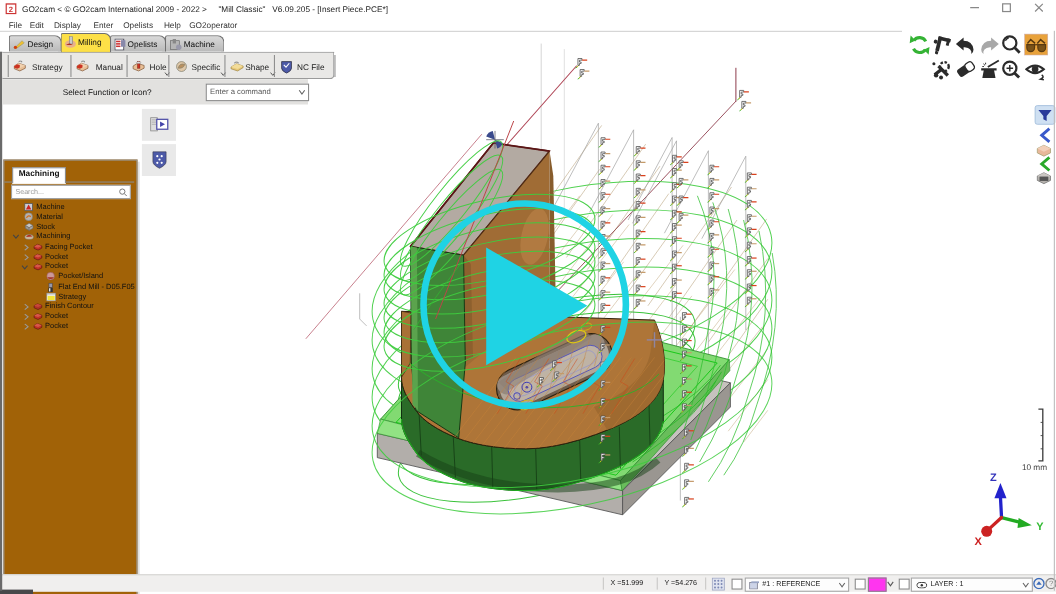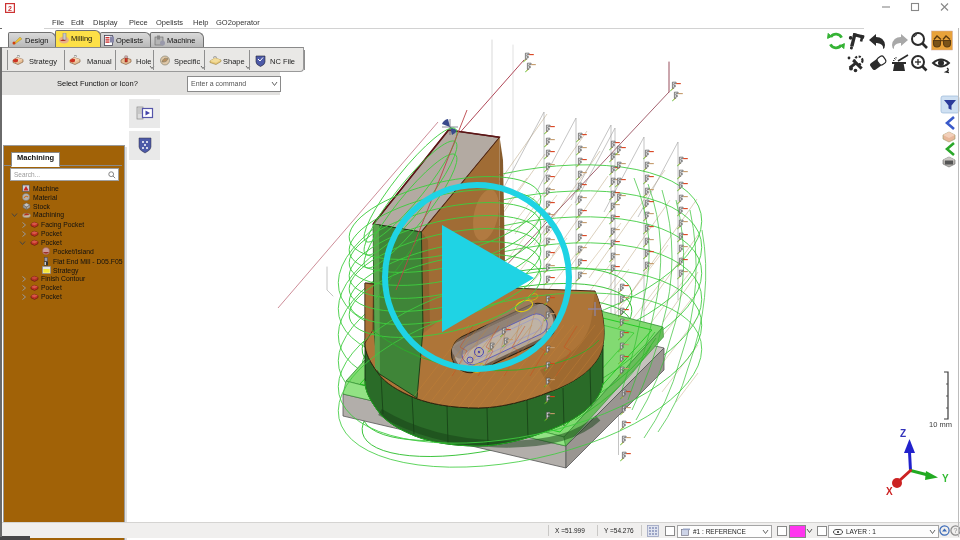--- a/index.html
+++ b/index.html
@@ -1,19 +1,19 @@
 <!DOCTYPE html>
 <html><head>
 <meta charset="utf-8">
 <style>
   html,body{margin:0;padding:0;}
   body{width:960px;height:540px;overflow:hidden;font-family:"Liberation Sans",sans-serif;background:#fff;position:relative;}
   .abs{position:absolute;}
   .titlebar{left:0;top:0;width:960px;height:15px;background:#fff;font-size:7.5px;color:#222;z-index:5;}
-  .menubar{left:0;top:15px;width:820px;height:13px;background:#fff;font-size:7.5px;color:#333;z-index:5;border-bottom:1.5px solid #d2d2d2;margin-left:44px;}
+  .menubar{left:0;top:15px;width:820px;height:13px;background:#fff;font-size:7.5px;color:#333;z-index:5;border-bottom:1.5px solid #d2d2d2;}
   .menubar span{position:absolute;top:3px;}
   .tabrow{left:0;top:29px;width:210px;height:18px;background:#fff;z-index:5;}
   .tab{position:absolute;top:3px;height:14px;background:linear-gradient(#d9d9d9,#b9b9b9);border:1px solid #707070;border-bottom:none;border-radius:2px 6px 0 0;font-size:7.5px;font-weight:normal;color:#111;}
   .tab.active{background:#fde047;top:1px;height:17px;z-index:3;}
   .tab .ticon{position:absolute;left:3px;top:2px;}
   .tab .tlabel{position:absolute;top:3px;}
   .toolrow{left:2px;top:47px;width:301px;height:23px;background:#e9e8e6;border-top:1px solid #8a8a8a;border-bottom:1px solid #9a9a9a;border-right:1px solid #9a9a9a;border-radius:0 0 4px 0;z-index:5;font-size:7.5px;color:#222;}
   .tsep{position:absolute;top:2px;height:20px;width:1px;background:#8f8f8f;}
   .promptrow{left:2px;top:72px;width:278px;height:23px;background:#e2e1df;z-index:5;}
   .prompt-label{position:absolute;left:55px;top:7px;font-size:7.5px;color:#111;}
@@ -31,32 +31,33 @@
   .leftedge{left:0;top:28px;width:2px;height:509px;background:#6a6a6a;}
 </style>
 </head>
 <body>
 
 <div class="abs titlebar">
   <svg class="abs" style="left:5px;top:3px" width="10" height="10">
       <rect x="0.5" y="0.5" width="9" height="9" fill="#fff" stroke="#c33" stroke-width="1.4"></rect>
       <text x="5" y="7.6" font-size="7" fill="#c33" text-anchor="middle" font-weight="bold">2</text>
     </svg>
+  <span class="abs" style="left:20px;top:3.5px">GO2cam &lt; © GO2cam International 2009 - 2022 &gt;&nbsp;&nbsp;&nbsp;&nbsp;&nbsp;"Mill Classic"&nbsp;&nbsp;&nbsp;V6.09.205 - [Insert Piece.PCE*]</span>
   <svg class="abs" style="left:879px;top:0" width="72" height="13">
     <line x1="3" y1="7" x2="11" y2="7" stroke="#888" stroke-width="1.1"></line>
     <rect x="32.5" y="3.5" width="7" height="7" fill="none" stroke="#888" stroke-width="1.1"></rect>
     <path d="M62,3.5 L69,10.5 M69,3.5 L62,10.5" stroke="#888" stroke-width="1.1"></path>
   </svg>
 </div>
 
 <div class="abs menubar">
   <span style="left:8px">File</span>
     <span style="left:27px">Edit</span>
     <span style="left:49px">Display</span>
-    <span style="left:85px">Piece</span>
+    <span style="left:85px">Enter</span>
     <span style="left:112px">Opelists</span>
     <span style="left:149px">Help</span>
     <span style="left:172px">GO2operator</span>
 </div>
 
 <div class="abs tabrow">
   <div class="tab" style="left:8px;width:46px">
       <span class="ticon"><svg width="11" height="10">
           <path d="M1,9 L8,2 L10,4 L3,9 Z" fill="#f0c030" stroke="#996" stroke-width="0.5"></path>
           <circle cx="2" cy="8" r="1.5" fill="#d04010"></circle>

